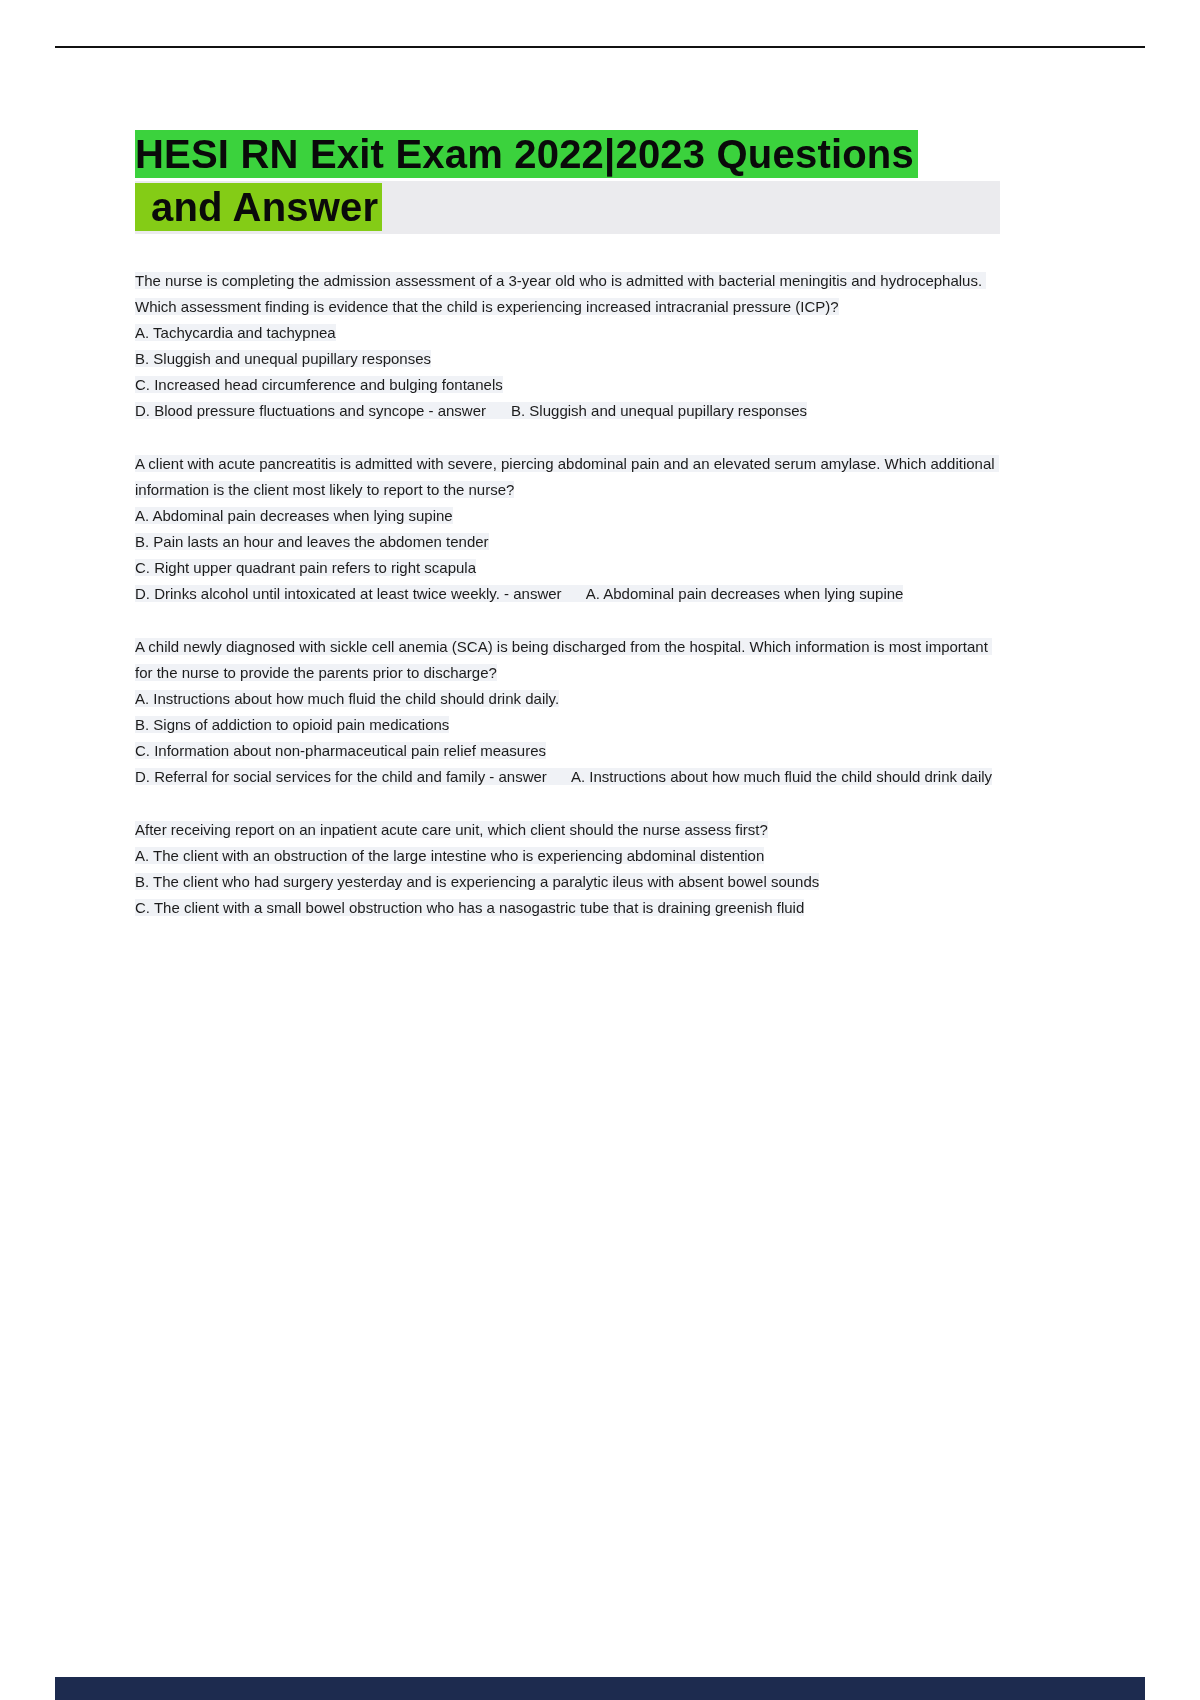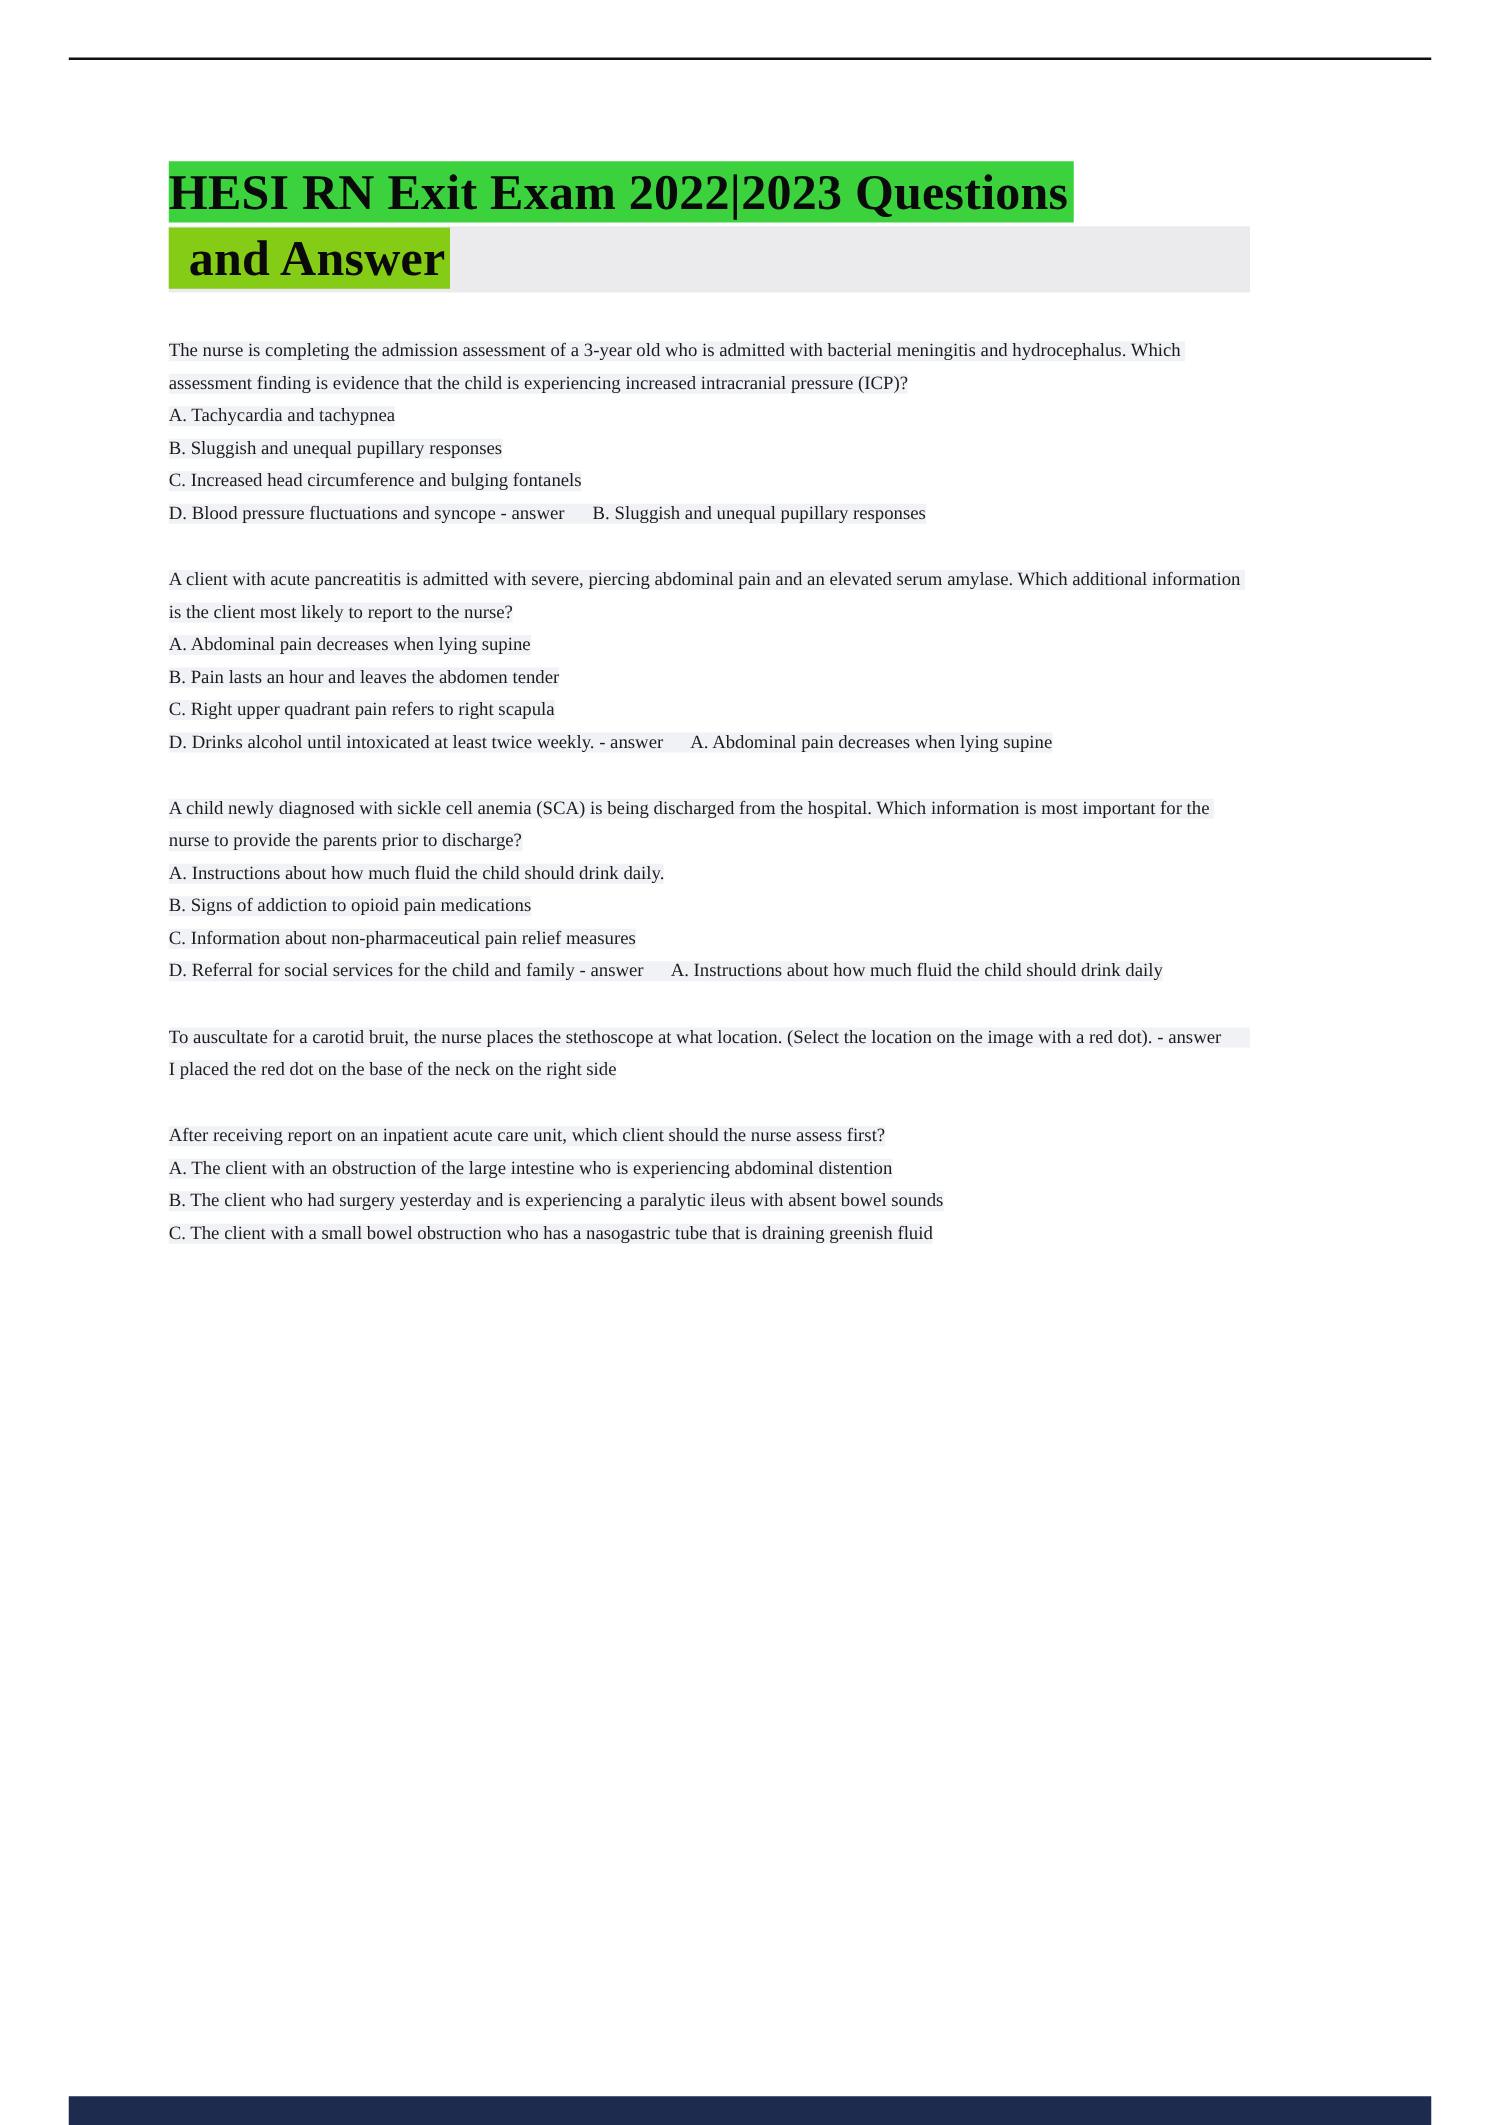--- a/index.html
+++ b/index.html
@@ -6,21 +6,21 @@
     margin: 0;
     padding: 0;
     background: #ffffff;
   }
   .page {
     position: relative;
     width: 1200px;
     height: 1700px;
     background: #ffffff;
     overflow: hidden;
-    font-family: Liberation Serif, serif;
+    font-family: Liberation Sans, sans-serif;
   }
   .rule-top {
     position: absolute;
     left: 55px;
     right: 55px;
     top: 46px;
     height: 2px;
     background: #111111;
   }
   .footer-bar {
@@ -105,23 +105,20 @@
     </p>
 
     <p class="q">
       <span class="q-text">A child newly diagnosed with sickle cell anemia (SCA) is being discharged from the hospital. Which information is most important for the nurse to provide the parents prior to discharge?
 A. Instructions about how much fluid the child should drink daily.
 B. Signs of addiction to opioid pain medications
 C. Information about non-pharmaceutical pain relief measures
 D. Referral for social services for the child and family - answer      A. Instructions about how much fluid the child should drink daily</span>
     </p>
 
-    <p class="q">
-      <span class="q-text">To auscultate for a carotid bruit, the nurse places the stethoscope at what location. (Select the location on the image with a red dot). - answer      I placed the red dot on the base of the neck on the right side</span>
-    </p>
 
     <p class="q">
       <span class="q-text">After receiving report on an inpatient acute care unit, which client should the nurse assess first?
 A. The client with an obstruction of the large intestine who is experiencing abdominal distention
 B. The client who had surgery yesterday and is experiencing a paralytic ileus with absent bowel sounds
 C. The client with a small bowel obstruction who has a nasogastric tube that is draining greenish fluid</span>
     </p>
 
   </div>
 

